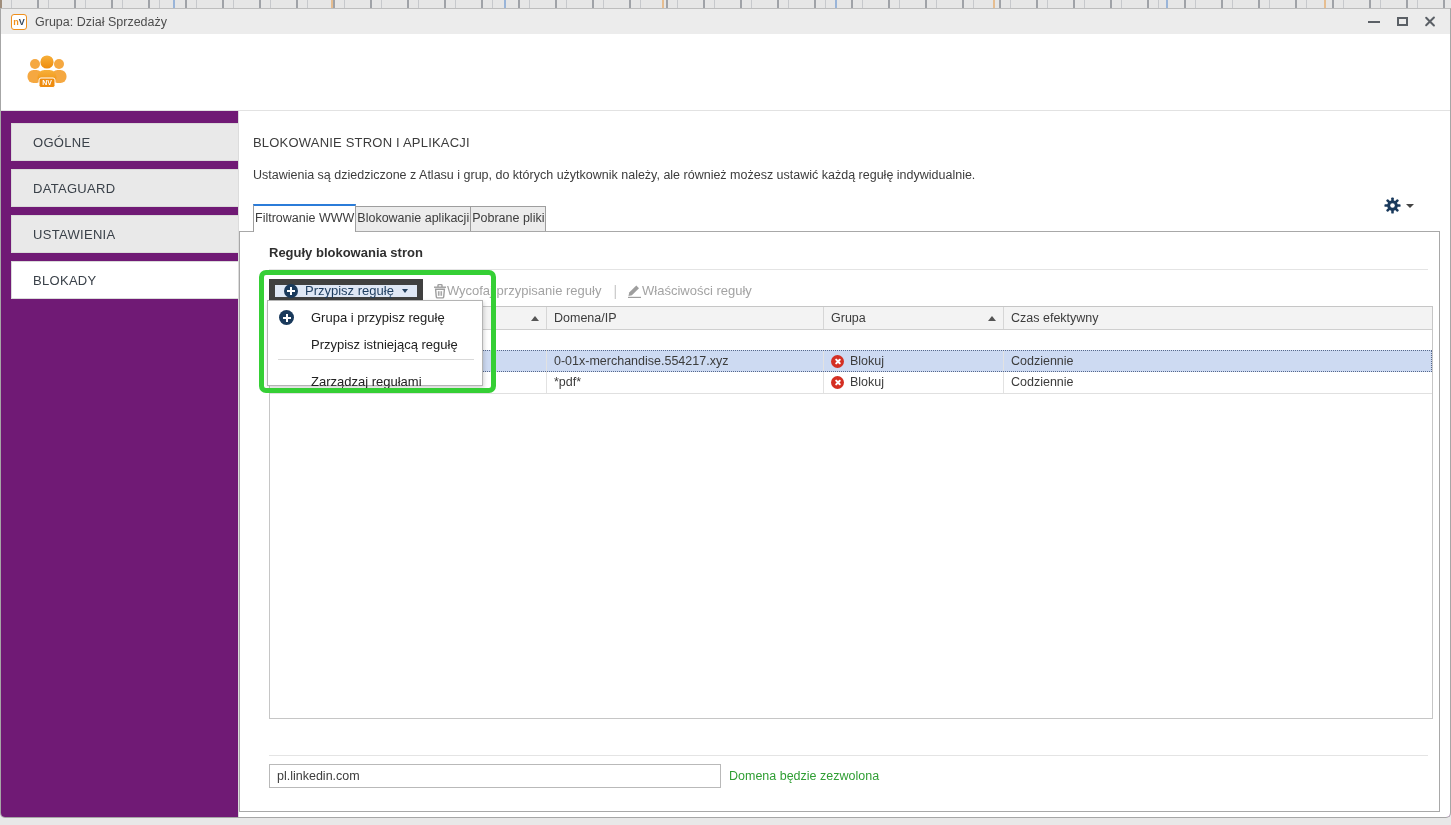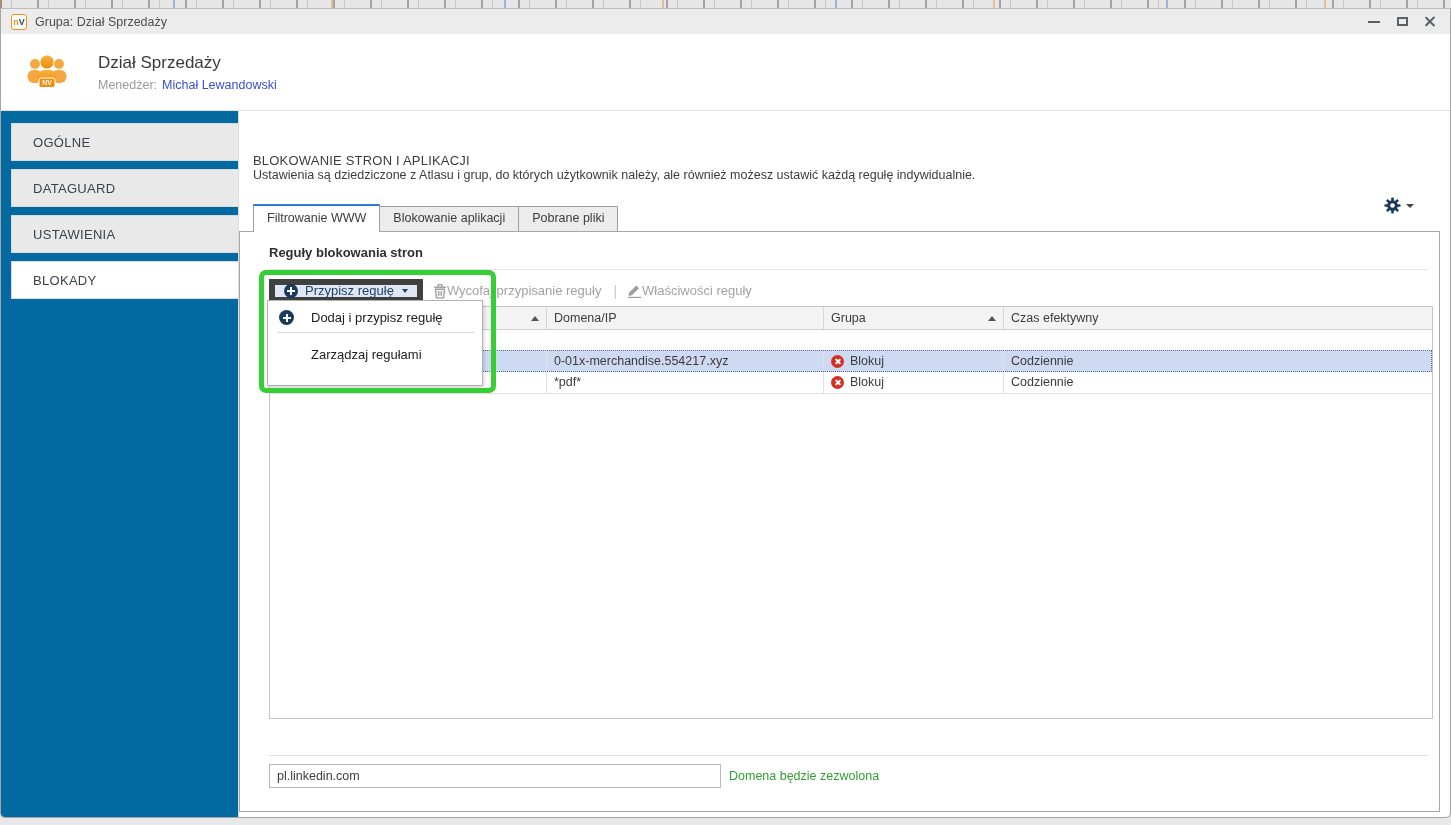--- a/index.html
+++ b/index.html
@@ -46,37 +46,37 @@
   .glyph-close::before { transform:rotate(45deg); }
   .glyph-close::after  { transform:rotate(-45deg); }
   
   .app-header { height:77px; background:#fff; display:flex; align-items:center; padding-left:25px; border-bottom:1px solid #e2e2e2; }
   .header-text { margin-left:30px; }
   .group-name { font-size:17px; color:#3a3a3a; }
   .manager-row { margin-top:5px; font-size:12.5px; }
   .manager-label { color:#9a9a9a; }
   .manager-link { color:#3a4ed5; text-decoration:none; margin-left:5px; cursor:pointer; }
   
-  .body-row { display:flex; height:707px; background:#0369a1; }
+  .body-row { display:flex; height:707px; background:#701a75; }
   .sidebar { width:237px; padding-top:12px; flex:0 0 auto; }
   .side-item {
     height:38px; line-height:37px; margin:0 0 8px 10px;
     background:#e9e9e9; border:1px solid #dadada; border-right:none;
     padding-left:21px; font-size:13px; color:#3a4149; letter-spacing:.3px; cursor:pointer;
   }
   .side-item.active { background:#fff; }
   .main { flex:1; background:#fff; position:relative; border-left:1px solid #dcdcdc; }
-  .main-title { position:absolute; left:14px; top:42px; font-size:13px; color:#3c3c3c; letter-spacing:.2px; }
+  .main-title { position:absolute; left:14px; top:24px; font-size:13px; color:#3c3c3c; letter-spacing:.2px; }
   .main-desc  { position:absolute; left:14px; top:57px; font-size:12.5px; color:#3c3c3c; }
   .gear-wrap { position:absolute; right:36px; top:86px; display:flex; align-items:center; gap:5px; cursor:pointer; }
   .caret-down { width:0; height:0; border-left:4px solid transparent; border-right:4px solid transparent; border-top:4px solid #444; }
   
   .tabs { position:absolute; left:14px; top:93px; display:flex; z-index:3; }
   .tab {
-    height:25px; margin-top:2px; padding:0 13px; line-height:23px;
+    height:25px; margin-top:2px; padding:0 1px; line-height:23px;
     background:#ececec; border:1px solid #9e9e9e; border-bottom:none; border-left:none;
     font-size:12.5px; color:#3c3c3c; cursor:pointer;
   }
   .tab:first-child { border-left:1px solid #9e9e9e; }
   .tab.active {
     height:28px; margin-top:0; line-height:24px;
     background:#fff; border:1px solid #9e9e9e; border-bottom:none;
     border-top:2px solid #2b7cd9;
   }
   
@@ -175,26 +175,20 @@
       </defs>
       <circle cx="9" cy="11" r="5" fill="#f5a841"></circle>
       <rect x="1.5" y="17" width="15" height="13" rx="6" fill="#f5a841"></rect>
       <circle cx="33" cy="11" r="5" fill="#f5a841"></circle>
       <rect x="25.5" y="17" width="15" height="13" rx="6" fill="#f5a841"></rect>
       <circle cx="21" cy="9" r="6.6" fill="url(#og)"></circle>
       <rect x="11.5" y="17" width="19" height="15" rx="7" fill="url(#og)"></rect>
       <rect x="13" y="25" width="16" height="9.5" rx="2" fill="#ef8c0e" stroke="#fff" stroke-width="1"></rect>
       <text x="21" y="32.4" text-anchor="middle" font-family="Liberation Sans, sans-serif" font-size="7" font-weight="bold" fill="#fff">NV</text>
     </svg>
-    <div class="header-text">
-      <div class="group-name">Dział Sprzedaży</div>
-      <div class="manager-row">
-        <span class="manager-label">Menedżer:</span><a class="manager-link">Michał Lewandowski</a>
-      </div>
-    </div>
   </div>
 
   <div class="body-row">
 
     <div class="sidebar">
       <div class="side-item">OGÓLNE</div>
       <div class="side-item">DATAGUARD</div>
       <div class="side-item">USTAWIENIA</div>
       <div class="side-item active">BLOKADY</div>
     </div>
@@ -300,21 +294,24 @@
         </div>
       </div>
 
     </div>
   </div>
 </div>
 
 <div class="dropdown">
   <div class="dd-item">
     <span class="cplus"></span>
-    <span>Dodaj i przypisz regułę</span>
+    <span>Grupa i przypisz regułę</span>
+  </div>
+  <div class="dd-item">
+    <span>Przypisz istniejącą regułę</span>
   </div>
   <div class="dd-sep"></div>
   <div class="dd-item last">
     <span>Zarządzaj regułami</span>
   </div>
 </div>
 
 <div class="green-annotation"></div>
 
 </body></html>

